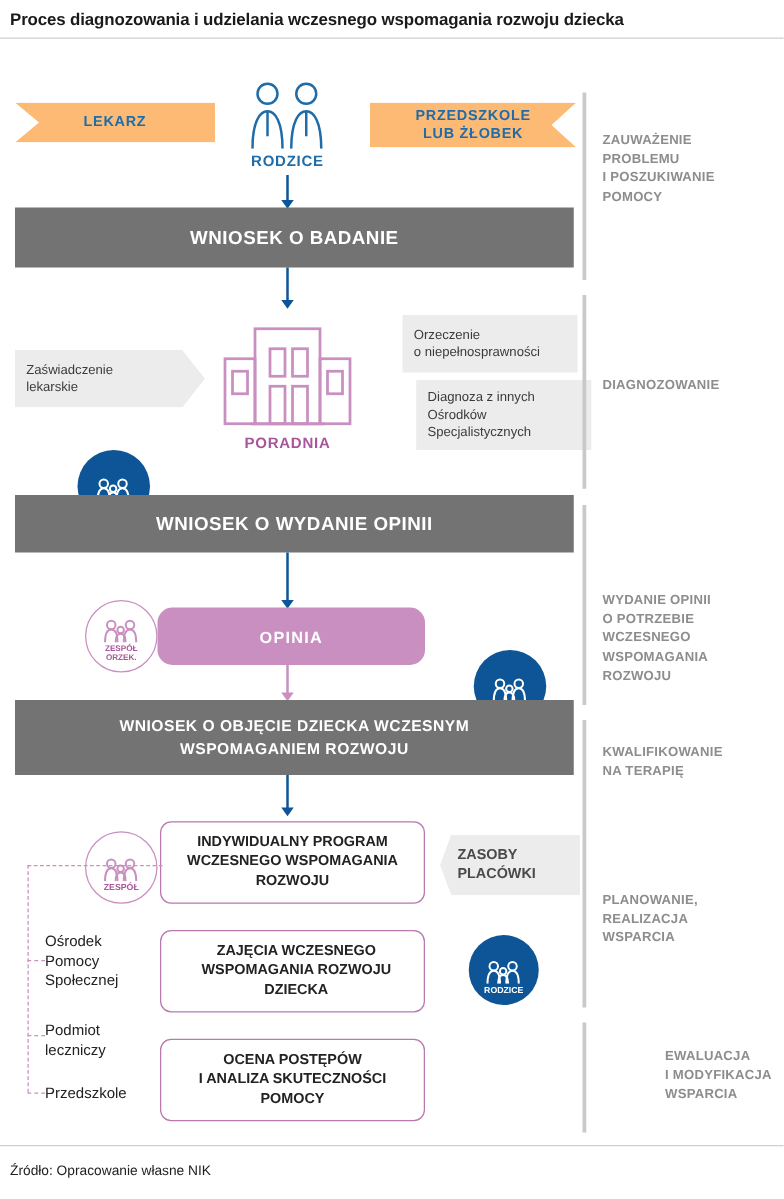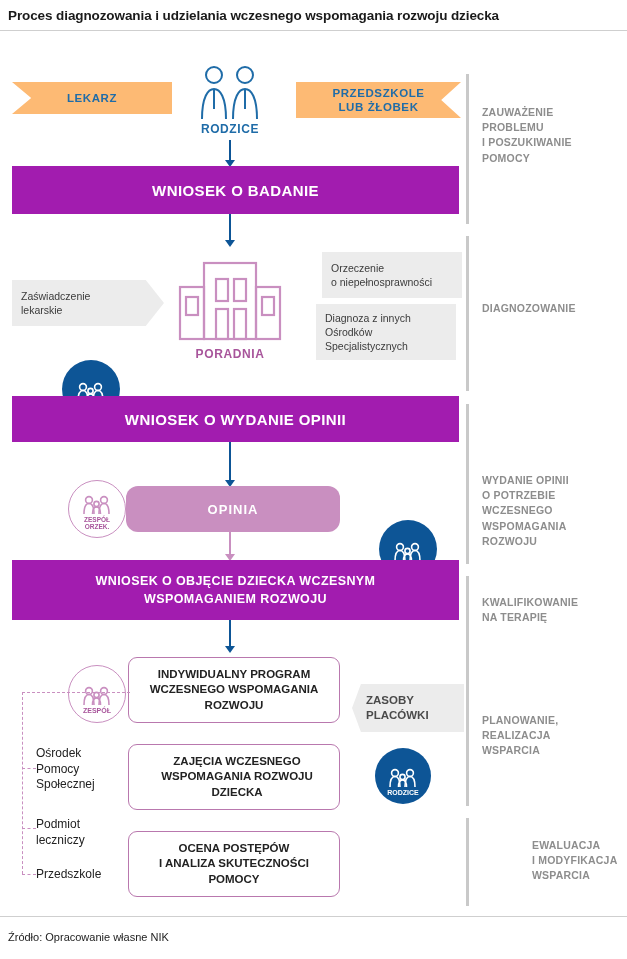--- a/index.html
+++ b/index.html
@@ -29,21 +29,21 @@
   }
   .rule {
     position: absolute;
     left: 0; right: 0;
     height: 1px;
     background: #cfcfcf;
   }
   
   .bluebar {
     position: absolute;
-    background: #a21caf;
+    background: #737373;
     color: #fff;
     display: flex;
     align-items: center;
     justify-content: center;
     text-align: center;
     font-weight: bold;
     letter-spacing: 0.4px;
   }
   
   .chev-left, .chev-right {
@@ -241,21 +241,21 @@
 
 <div class="greyarrow" style="left:12px; top:280px; width:152px; height:46px; white-space:pre-line; display:flex; align-items:center;">
   <span>Zaświadczenie
 lekarskie</span>
 </div>
 
 <div class="greybox" style="left:322px; top:252px; width:140px; height:46px; white-space:pre-line; display:flex; align-items:center;">
   <span>Orzeczenie
 o niepełnosprawności</span>
 </div>
-<div class="greybox" style="left:316px; top:304px; width:140px; height:56px; white-space:pre-line; display:flex; align-items:center;">
+<div class="greybox" style="left:333px; top:304px; width:140px; height:56px; white-space:pre-line; display:flex; align-items:center;">
   <span>Diagnoza z innych
 Ośrodków
 Specjalistycznych</span>
 </div>
 
 <div class="sidebar-line" style="left:466px; top:236px; height:155px;"></div>
 <div class="sidelabel" style="left:482px; top:301px; width:135px; white-space:pre-line;">DIAGNOZOWANIE</div>
 
 <div class="badge blue" style="left:62px; top:360px; width:58px; height:58px;">
   <svg class="glyph" width="30" height="20" viewBox="0 0 30 20">
@@ -350,21 +350,21 @@
         <path d="M2 20 C2 12 4 9.5 7 9.5 C10 9.5 12 12 12 20"></path>
       <circle cx="22" cy="6" r="3.4"></circle>
         <path d="M17 20 C17 12 19 9.5 22 9.5 C25 9.5 27 12 27 20"></path>
       <circle cx="14.5" cy="10" r="2.6"></circle>
         <path d="M10.5 20 C10.5 15 12 13 14.5 13 C17 13 18.5 15 18.5 20"></path>
     </g>
   </svg>
   <span>RODZICE</span>
 </div>
 
-<div class="greychev-right" style="left:352px; top:668px; width:112px; height:48px; white-space:pre-line;margin-top:16px;">
+<div class="greychev-right" style="left:352px; top:668px; width:112px; height:48px; white-space:pre-line;">
   <span>ZASOBY
 PLACÓWKI</span>
 </div>
 
 <div class="pinkbox" style="left:128px; top:657px; width:212px; height:66px; white-space:pre-line;">
   <span>INDYWIDUALNY PROGRAM
 WCZESNEGO WSPOMAGANIA
 ROZWOJU</span>
 </div>
 <div class="pinkbox" style="left:128px; top:744px; width:212px; height:66px; white-space:pre-line;padding-left:16px;">

